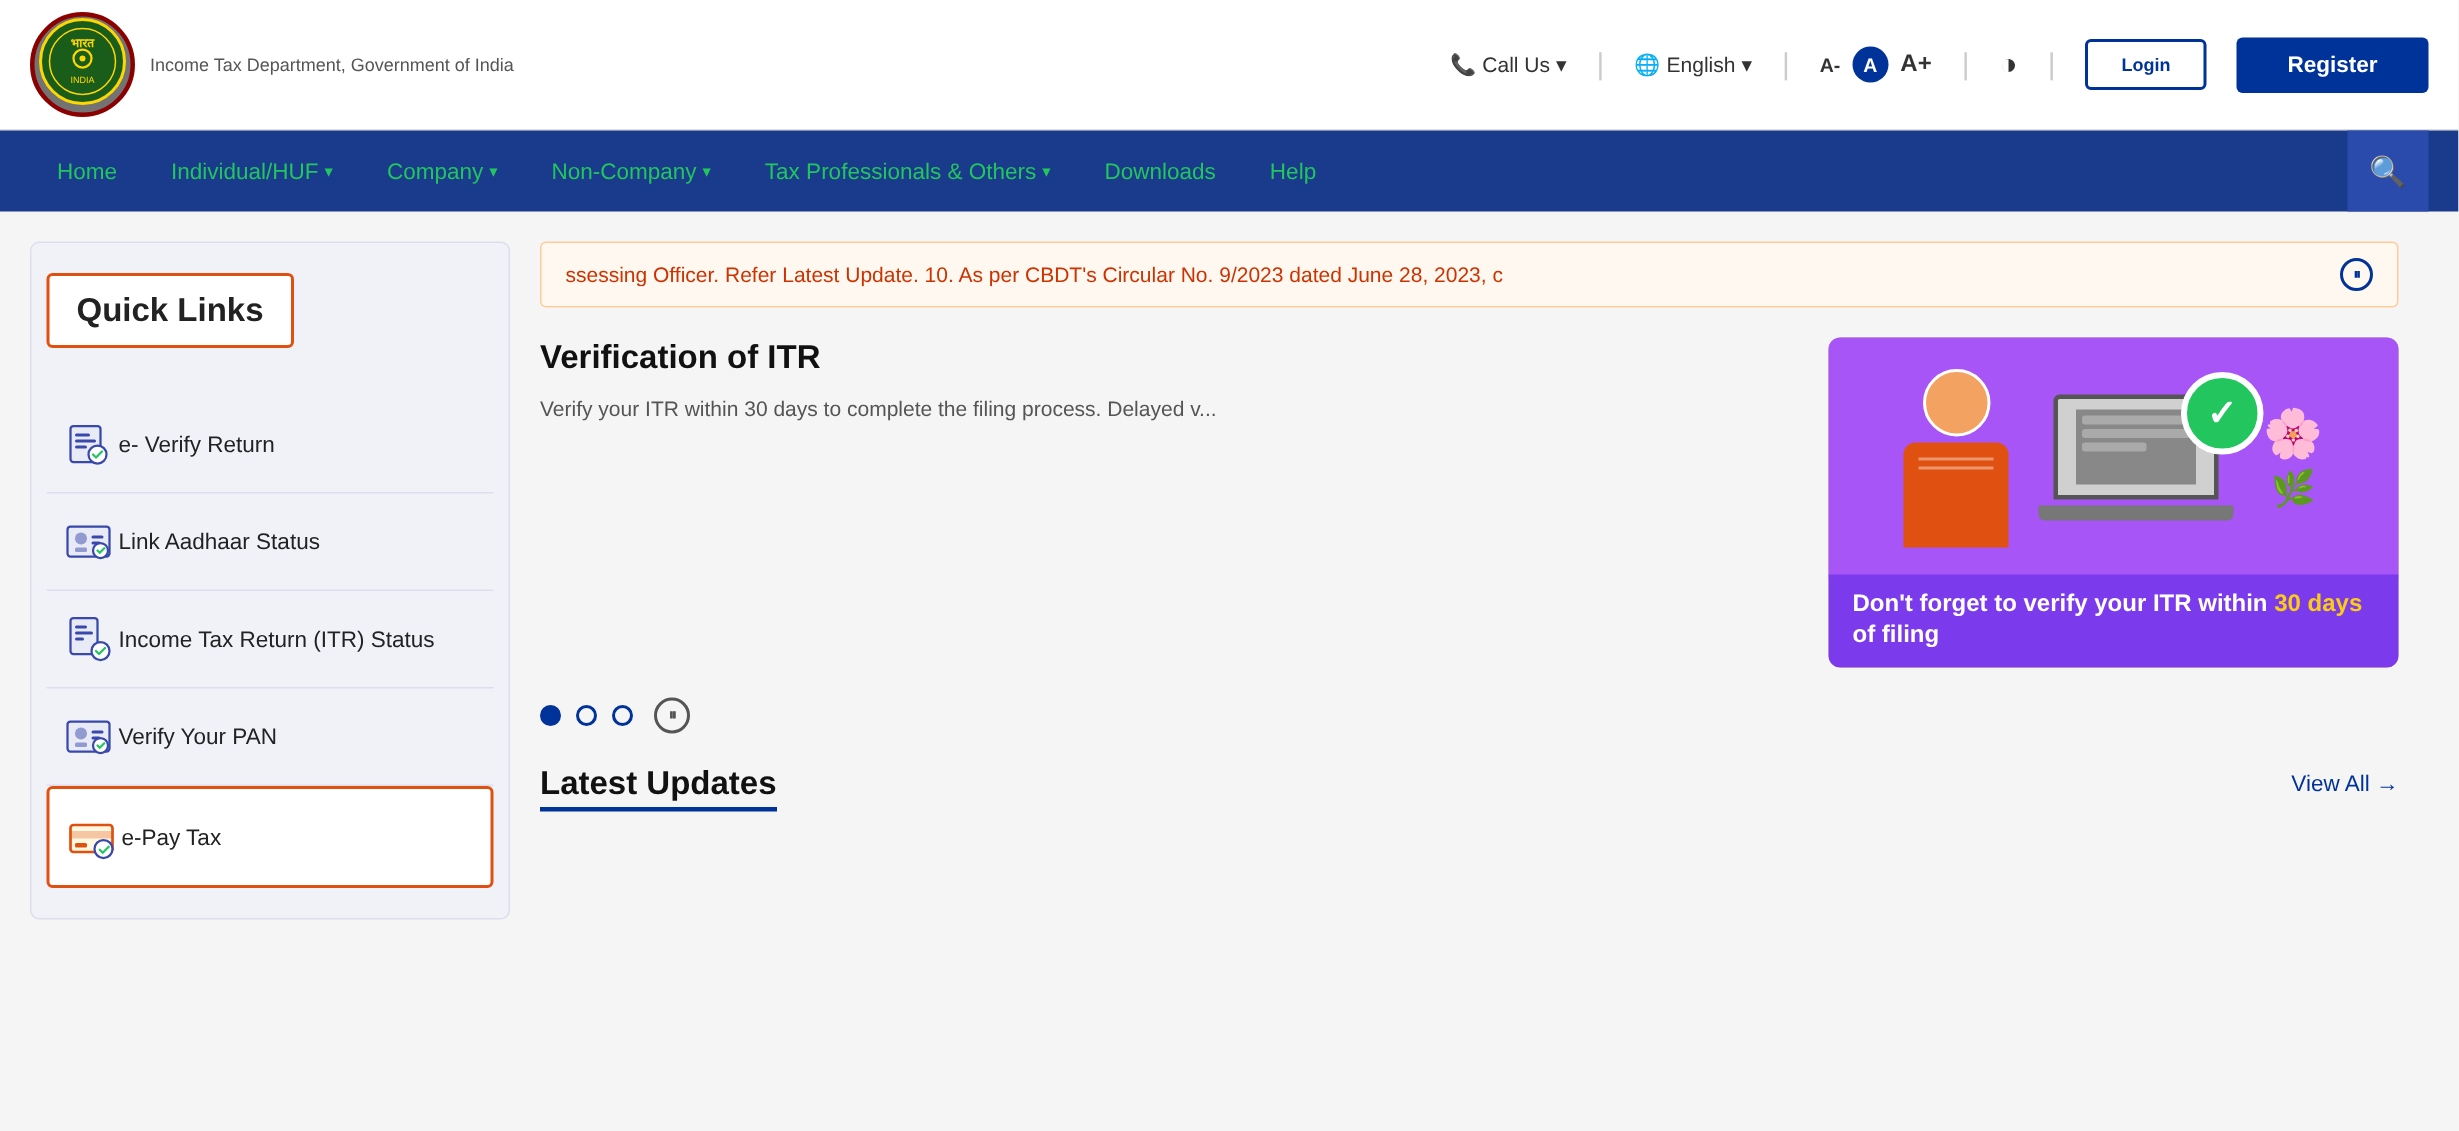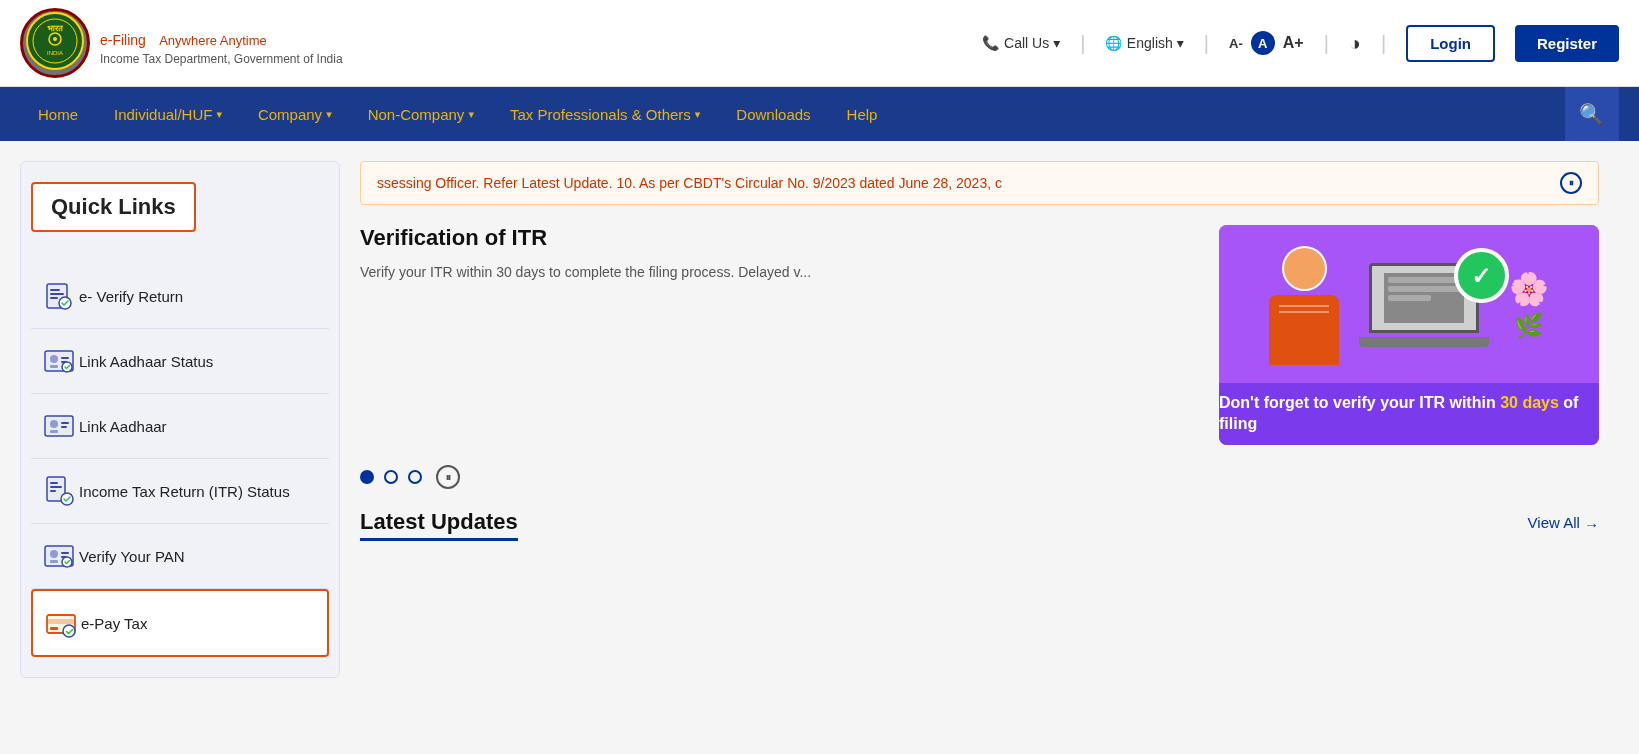--- a/index.html
+++ b/index.html
@@ -93,46 +93,46 @@
     .contrast-btn {
       cursor: pointer;
       font-size: 20px;
       color: #333;
     }
     .btn-login {
       border: 2px solid #003399;
       color: #003399;
       background: #fff;
       padding: 8px 22px;
-      font-size: 15px;
+      font-size: 12px;
       font-weight: bold;
       border-radius: 4px;
       cursor: pointer;
     }
     .btn-register {
       background: #003399;
       color: #fff;
       border: none;
-      padding: 10px 22px;
+      padding: 10px 34px;
       font-size: 15px;
       font-weight: bold;
       border-radius: 4px;
       cursor: pointer;
     }
 
     
     .navbar {
       background: #1a3a8c;
       display: flex;
       align-items: center;
       padding: 0 20px;
       height: 54px;
     }
     .nav-item {
-      color: #eab308;
+      color: #22c55e;
       font-size: 15px;
       padding: 0 18px;
       height: 54px;
       display: flex;
       align-items: center;
       cursor: pointer;
       white-space: nowrap;
       gap: 4px;
       justify-content: center;
     }
@@ -288,21 +288,21 @@
       display: flex;
       align-items: center;
       justify-content: center;
       gap: 20px;
       padding: 20px;
     }
     .banner-text-bottom {
       background: #7c3aed;
       position: absolute;
       bottom: 0; left: 0; right: 0;
-      padding: 10px 0;
+      padding: 10px 16px;
       font-size: 16px;
       font-weight: bold;
       color: #fff;
       line-height: 1.3;
     }
     .banner-text-bottom .highlight {
       color: #facc15;
     }
 
     
@@ -365,24 +365,20 @@
       <svg viewBox="0 0 60 60" xmlns="http://www.w3.org/2000/svg">
         <circle cx="30" cy="30" r="28" fill="#1a5c1a" stroke="#ffd700" stroke-width="2"></circle>
         <circle cx="30" cy="30" r="22" fill="none" stroke="#ffd700" stroke-width="1"></circle>
         <text x="30" y="20" text-anchor="middle" font-size="8" fill="#ffd700" font-weight="bold">भारत</text>
         <circle cx="30" cy="28" r="6" fill="none" stroke="#ffd700" stroke-width="1.5"></circle>
         <text x="30" y="44" text-anchor="middle" font-size="6" fill="#ffd700">INDIA</text>
         <circle cx="30" cy="28" r="2" fill="#ffd700"></circle>
       </svg>
     </div>
     <div class="logo-text">
-      <div class="logo-efiling">
-        <span>e-Filing</span>
-        <span style="color:#cc3300; font-size:13px; margin-left:6px;">Anywhere Anytime</span>
-      </div>
       <div class="logo-subtitle">Income Tax Department, Government of India</div>
     </div>
   </div>
 
   <div class="header-right">
     <div class="header-util">
       <span>📞</span>
       <span>Call Us</span>
       <span>▾</span>
     </div>
@@ -466,32 +462,20 @@
               <rect x="7" y="20" width="8" height="3" rx="1" fill="#3949ab" opacity="0.5"></rect>
               <rect x="18" y="12" width="8" height="2" rx="1" fill="#3949ab"></rect>
               <rect x="18" y="16" width="6" height="2" rx="1" fill="#3949ab"></rect>
               <circle cx="24" cy="22" r="5" fill="#fff" stroke="#3949ab" stroke-width="1.5"></circle>
               <path d="M22 22l1.5 1.5 3-3" stroke="#22c55e" stroke-width="1.5" stroke-linecap="round"></path>
             </svg>
           </div>
           <span>Link Aadhaar Status</span>
         </li>
 
-        <li class="sidebar-item">
-          <div class="sidebar-icon">
-            <svg viewBox="0 0 32 32" fill="none" xmlns="http://www.w3.org/2000/svg">
-              <rect x="2" y="6" width="28" height="20" rx="2" fill="#e8eaf6" stroke="#3949ab" stroke-width="1.5"></rect>
-              <circle cx="11" cy="14" r="4" fill="#3949ab" opacity="0.5"></circle>
-              <rect x="7" y="20" width="8" height="3" rx="1" fill="#3949ab" opacity="0.5"></rect>
-              <rect x="18" y="12" width="8" height="2" rx="1" fill="#3949ab"></rect>
-              <rect x="18" y="16" width="6" height="2" rx="1" fill="#3949ab"></rect>
-            </svg>
-          </div>
-          <span>Link Aadhaar</span>
-        </li>
 
         <li class="sidebar-item">
           <div class="sidebar-icon">
             <svg viewBox="0 0 32 32" fill="none" xmlns="http://www.w3.org/2000/svg">
               <rect x="4" y="2" width="18" height="24" rx="2" fill="#e8eaf6" stroke="#3949ab" stroke-width="1.5"></rect>
               <rect x="7" y="7" width="8" height="2" rx="1" fill="#3949ab"></rect>
               <rect x="7" y="11" width="12" height="2" rx="1" fill="#3949ab"></rect>
               <rect x="7" y="15" width="6" height="2" rx="1" fill="#3949ab"></rect>
               <circle cx="24" cy="24" r="6" fill="#fff" stroke="#3949ab" stroke-width="1.5"></circle>
               <path d="M21 24l2 2 4-4" stroke="#22c55e" stroke-width="1.5" stroke-linecap="round" stroke-linejoin="round"></path>

